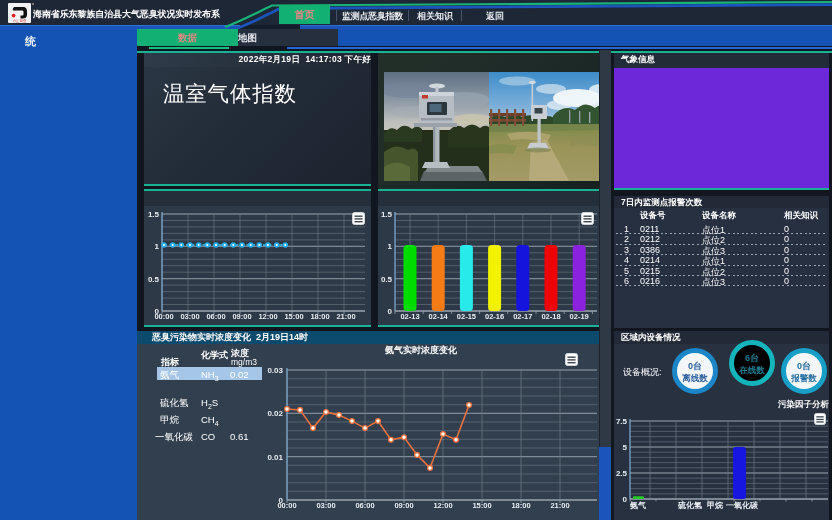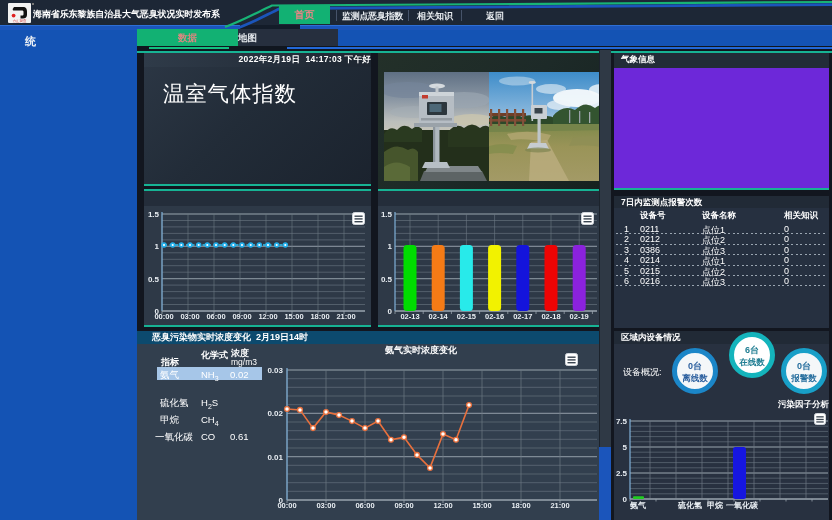--- a/index.html
+++ b/index.html
@@ -444,21 +444,21 @@
 </div>
 
 <div class="abs" style="left:614px;top:331px;width:215px;height:189px;background:#283140">
   <div style="height:13px;background:#212a36;font-size:8.5px;font-weight:bold;color:#fff;padding-left:7px;line-height:13px">区域内设备情况</div>
 </div>
 <div class="abs" style="left:623px;top:366px;font-size:9px;color:#fff">设备概况:</div>
 <div style="position:absolute;left:672px;top:348px;width:46px;height:46px;border-radius:50%;background:#f4f7f9;border:5px solid #1b86c8;text-align:center;color:#2b5f9e;font-weight:bold">
     <div style="font-size:9px;margin-top:7px">0台</div>
     <div style="font-size:8.5px">离线数</div>
   </div>
-<div style="position:absolute;left:729px;top:332px;width:46px;height:46px;border-radius:50%;background:#ffffff;border:5px solid #14b4bc;text-align:center;color:#1f7d92;font-weight:bold">
+<div style="position:absolute;left:729px;top:340px;width:46px;height:46px;border-radius:50%;background:#000000;border:5px solid #14b4bc;text-align:center;color:#1f7d92;font-weight:bold">
     <div style="font-size:9px;margin-top:7px">6台</div>
     <div style="font-size:8.5px">在线数</div>
   </div>
 <div style="position:absolute;left:781px;top:348px;width:46px;height:46px;border-radius:50%;background:#f4f7f9;border:5px solid #189fc8;text-align:center;color:#266e9e;font-weight:bold">
     <div style="font-size:9px;margin-top:7px">0台</div>
     <div style="font-size:8.5px">报警数</div>
   </div>
 <div class="abs" style="left:614px;top:399px;width:215px;text-align:right;font-size:8.5px;font-weight:bold;color:#fff">污染因子分析</div>
 <svg class="abs" style="left:614px;top:408px" width="218" height="112">
     <line x1="16" y1="13.0" x2="214" y2="13.0" stroke="#6d7884" stroke-width="0.6"></line>

